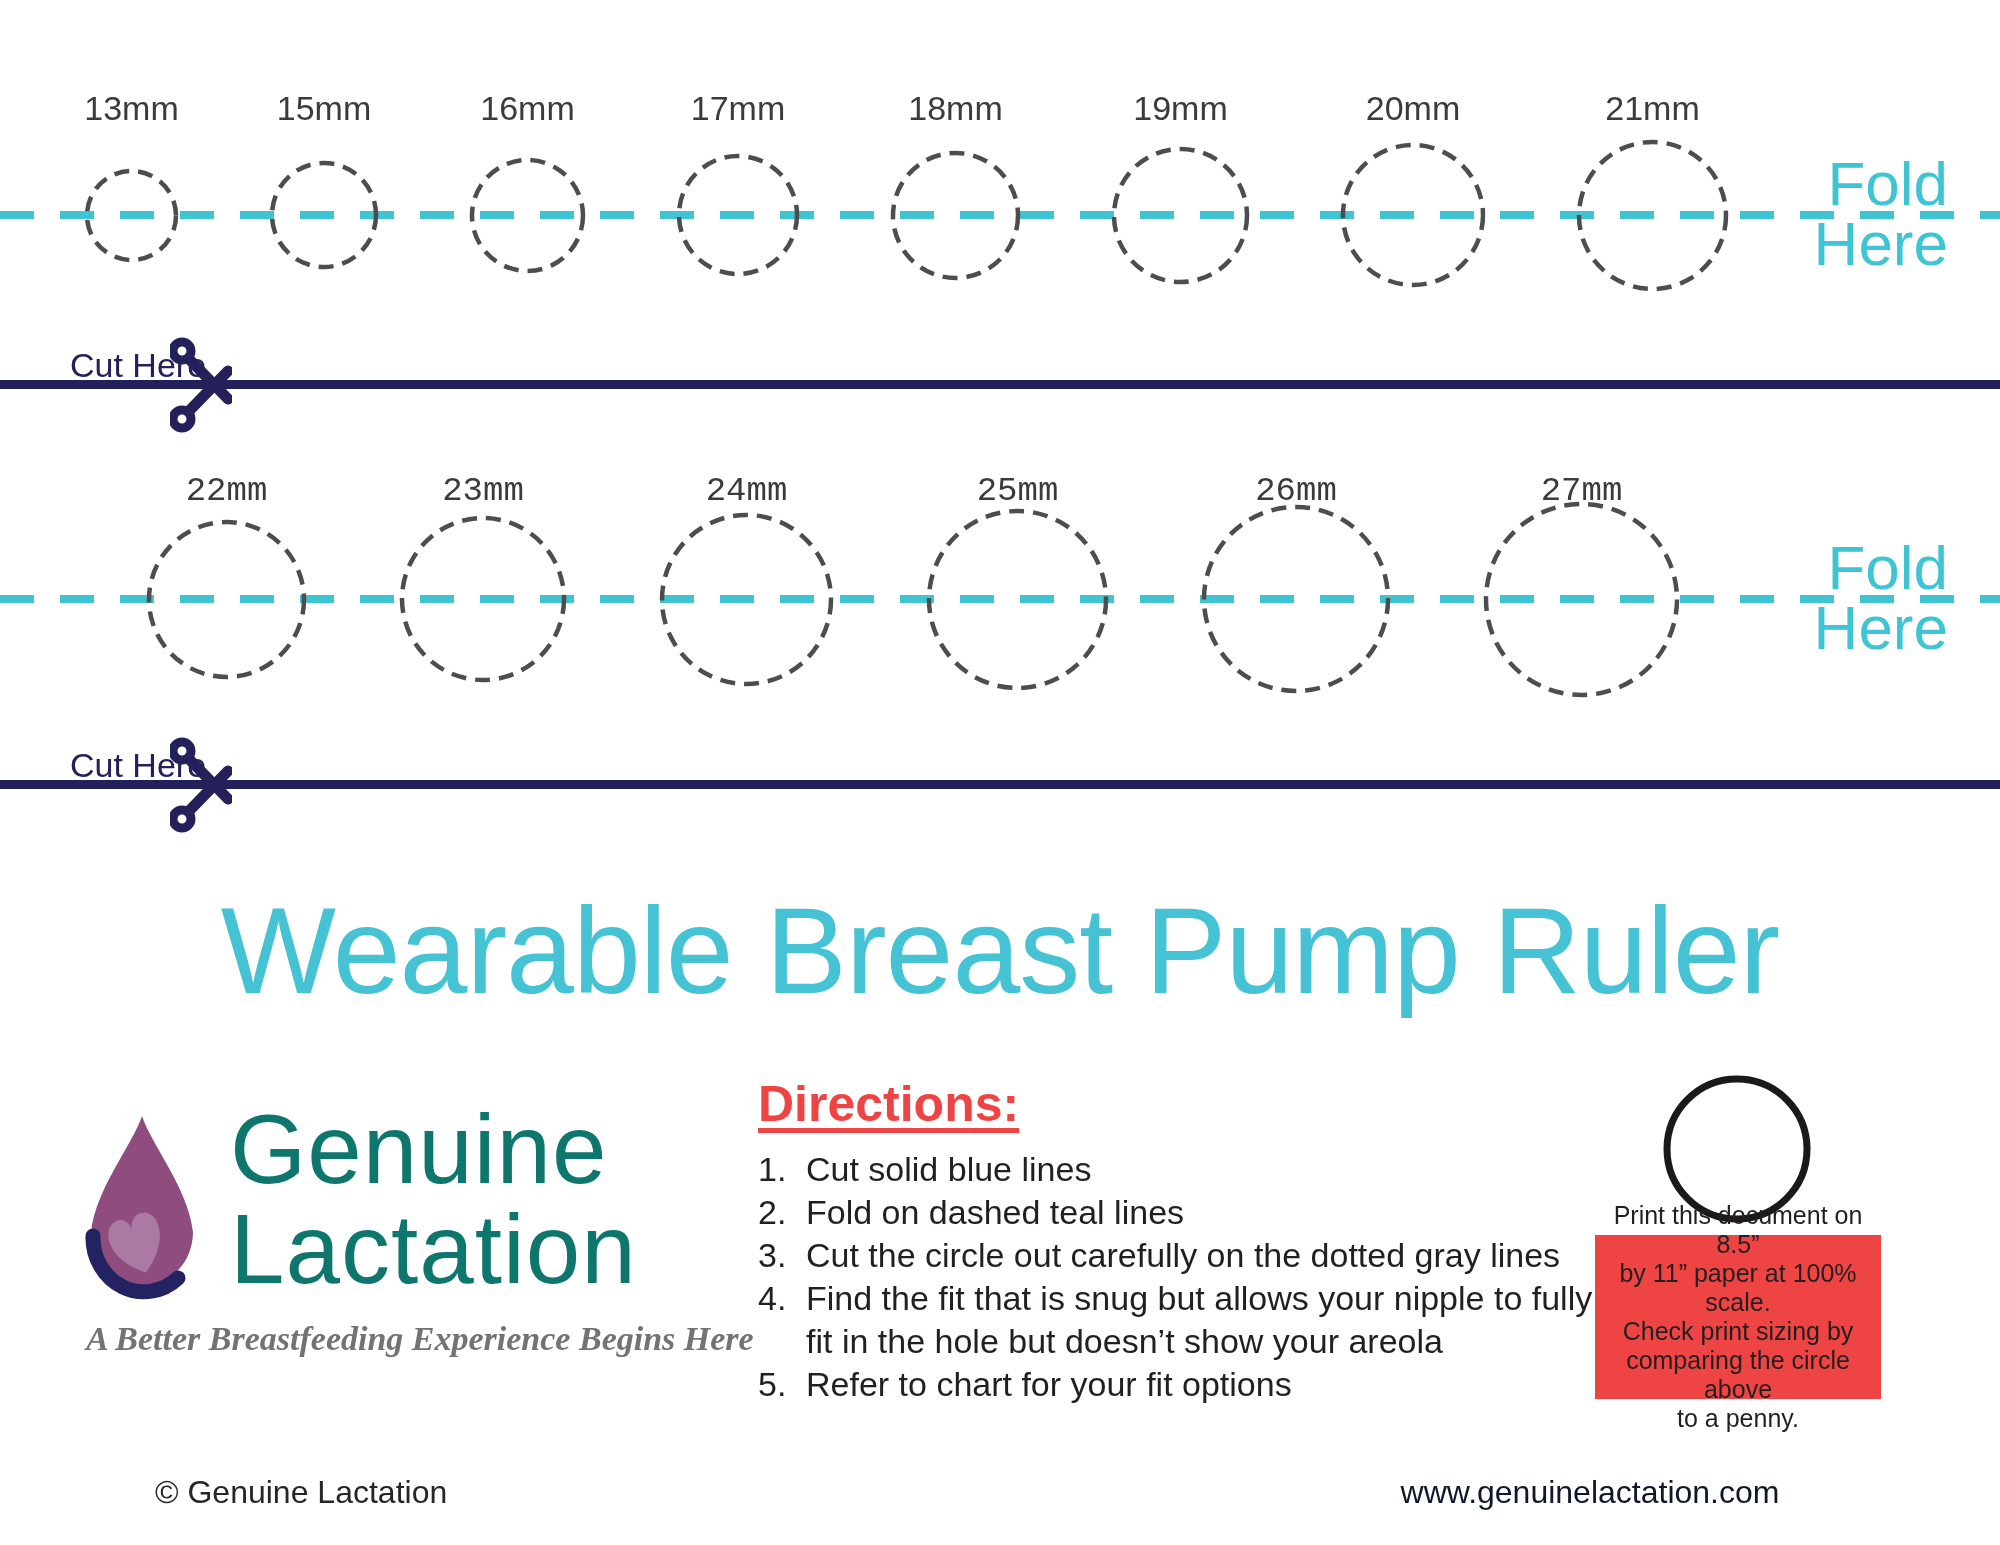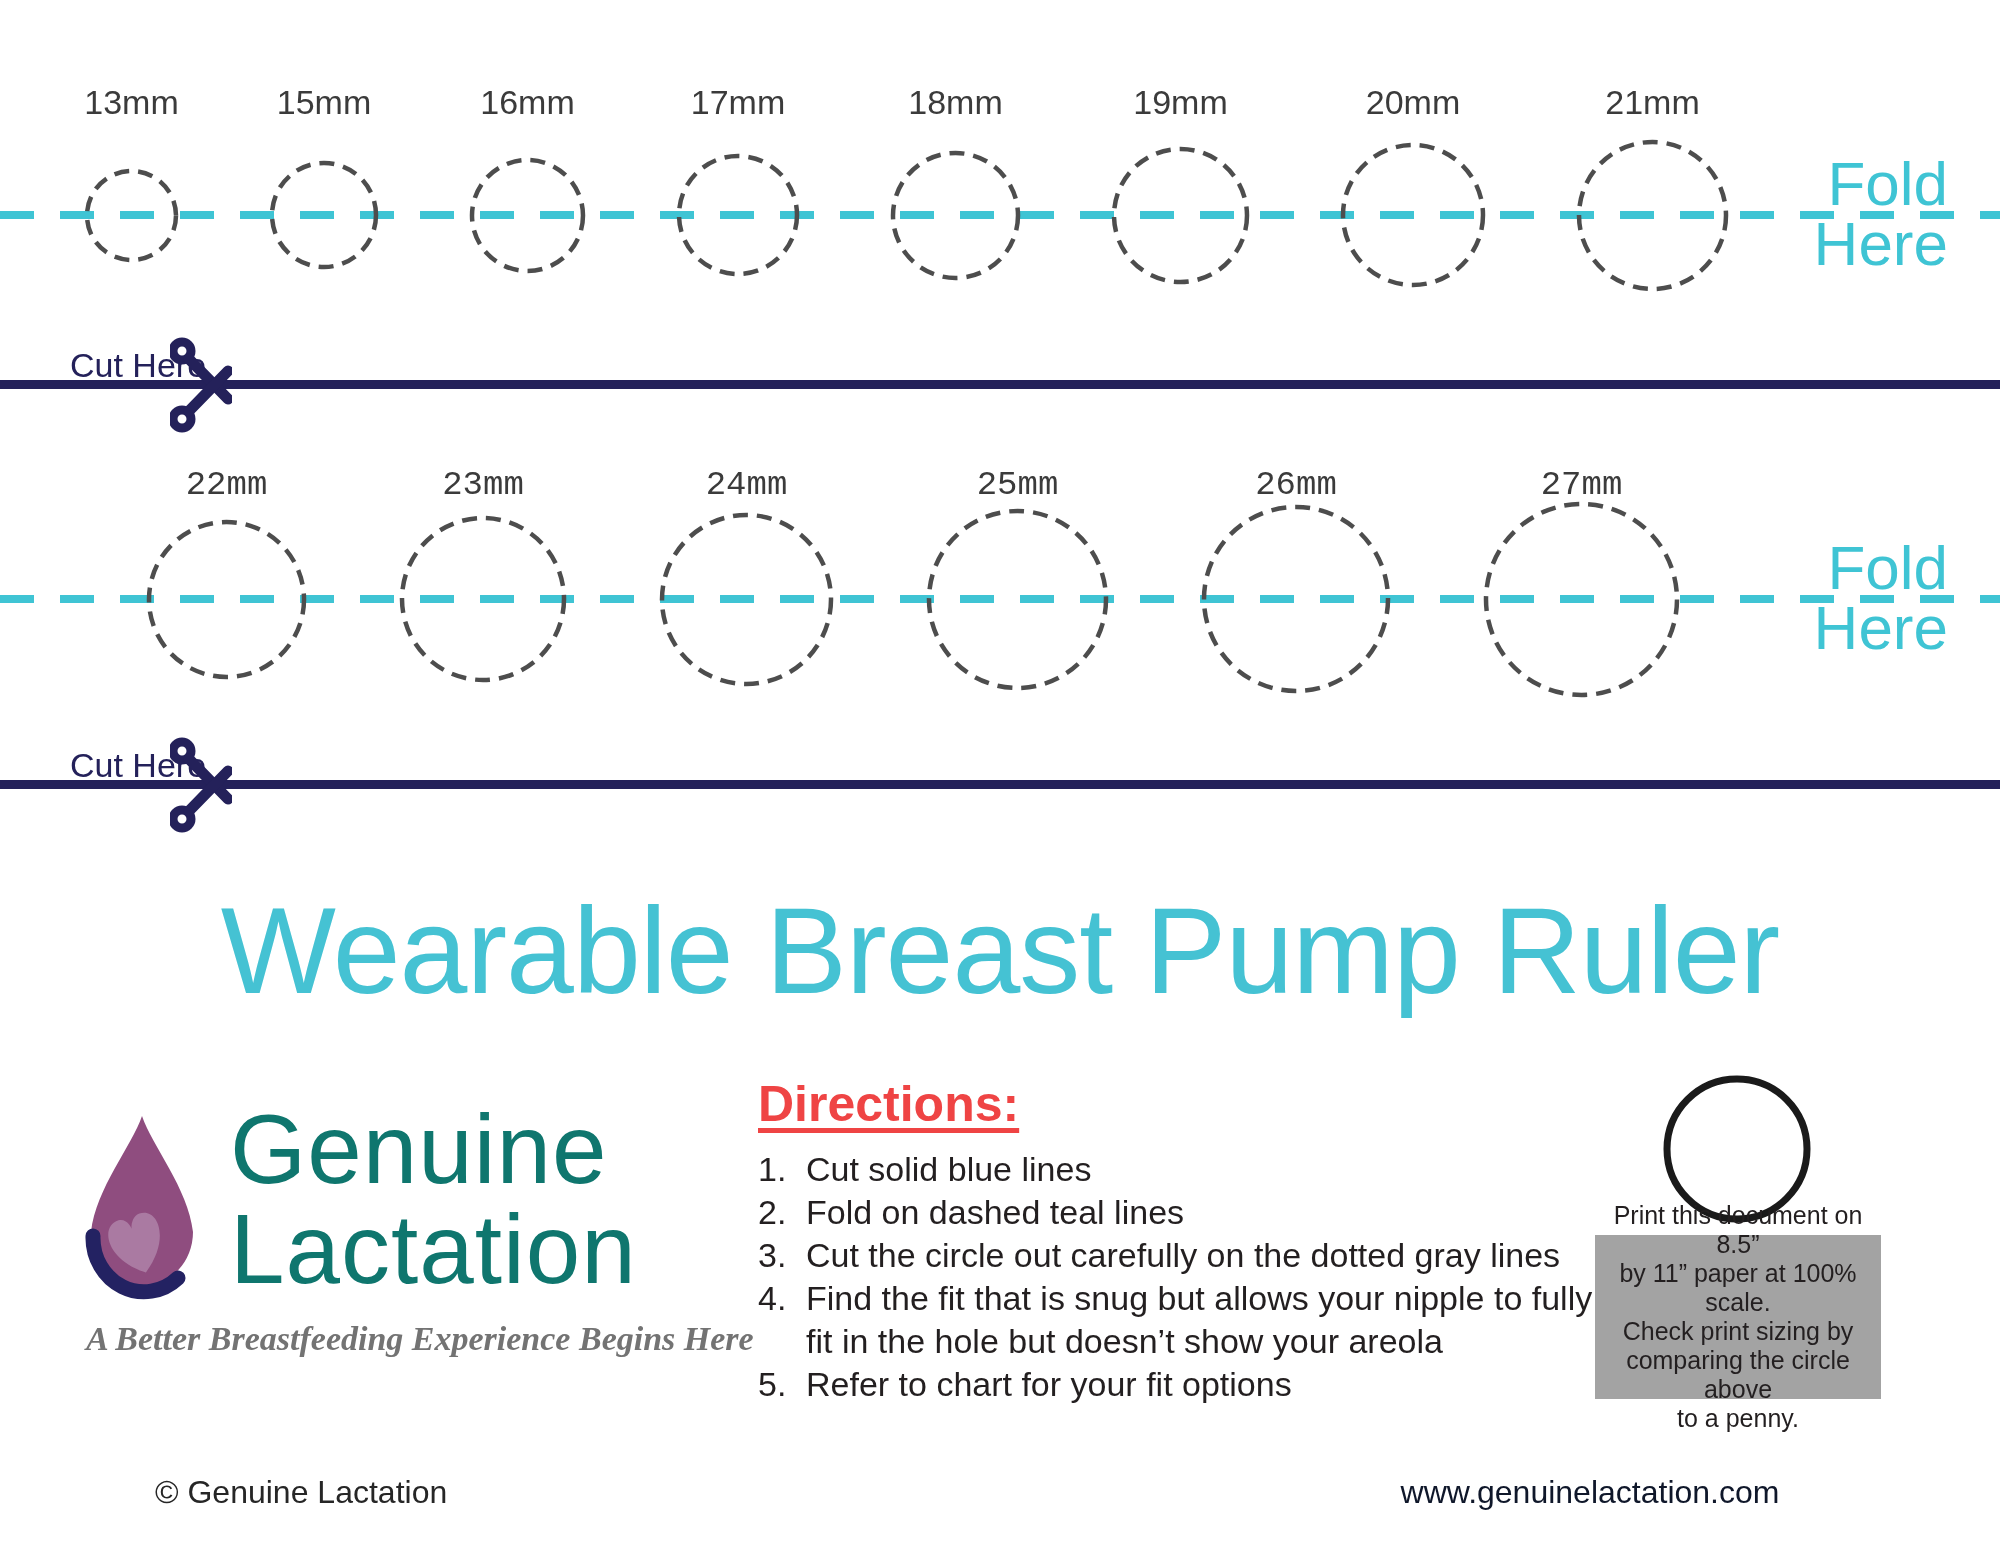--- a/index.html
+++ b/index.html
@@ -18,21 +18,21 @@
     font-size:62px;line-height:60px;z-index:2;}
   #fold-here-1{left:1778px;top:154px;}
   #fold-here-2{left:1778px;top:538px;}
   .fold-here span{display:block;}
 
   
   .circle-row{position:absolute;display:flex;align-items:flex-start;z-index:2;}
   #row1-circles{left:84px;top:75px;gap:90px;}
   #row2-circles{left:146px;top:458px;gap:92px;font-family:Liberation Mono, monospace;}
   .size-item{position:relative;}
-  .size-label{position:absolute;top:10px;left:50%;transform:translateX(-50%);
+  .size-label{position:absolute;top:16px;left:50%;transform:translateX(-50%);
     font-size:34px;line-height:34px;color:#3B3B3B;white-space:nowrap;}
   .size-circle{position:absolute;left:0;}
 
   
   .cut-line{position:absolute;left:0;right:0;height:9px;background:#24215A;z-index:1;}
   #cut-line-1{top:380px;}
   #cut-line-2{top:780px;}
   .cut-here{position:absolute;left:70px;font-size:34px;line-height:34px;color:#24215A;z-index:2;}
   #cut-here-1{top:348px;}
   #cut-here-2{top:748px;}
@@ -57,21 +57,21 @@
   .directions-heading{font-size:50px;line-height:52px;font-weight:bold;color:#ef4444;
     text-decoration:underline;text-decoration-thickness:5px;text-underline-offset:7px;}
   .directions-list{list-style:none;margin:18px 0 0 0;padding:0;font-size:34px;line-height:43px;}
   .directions-list li{display:flex;}
   .directions-list .num{flex:none;width:48px;}
   .directions-list .txt{flex:1;}
 
   
   #penny-circle{position:absolute;left:1657px;top:1069px;}
   .print-note{position:absolute;left:1595px;top:1235px;width:286px;height:164px;
-    background:#a3a3a3;display:flex;align-items:center;justify-content:center;
+    background:#ef4444;display:flex;align-items:center;justify-content:center;
     font-size:25px;line-height:29px;text-align:center;white-space:pre-line;color:#231F20;
     box-sizing:border-box;padding:0 8px;}
 
   
   .footer-copyright{position:absolute;left:155px;top:1474px;font-size:32px;color:#262626;}
   .footer-website{position:absolute;left:1340px;top:1474px;width:500px;text-align:center;
     font-size:32px;color:#0f172a;}
 </style>
 </head>
 <body>

